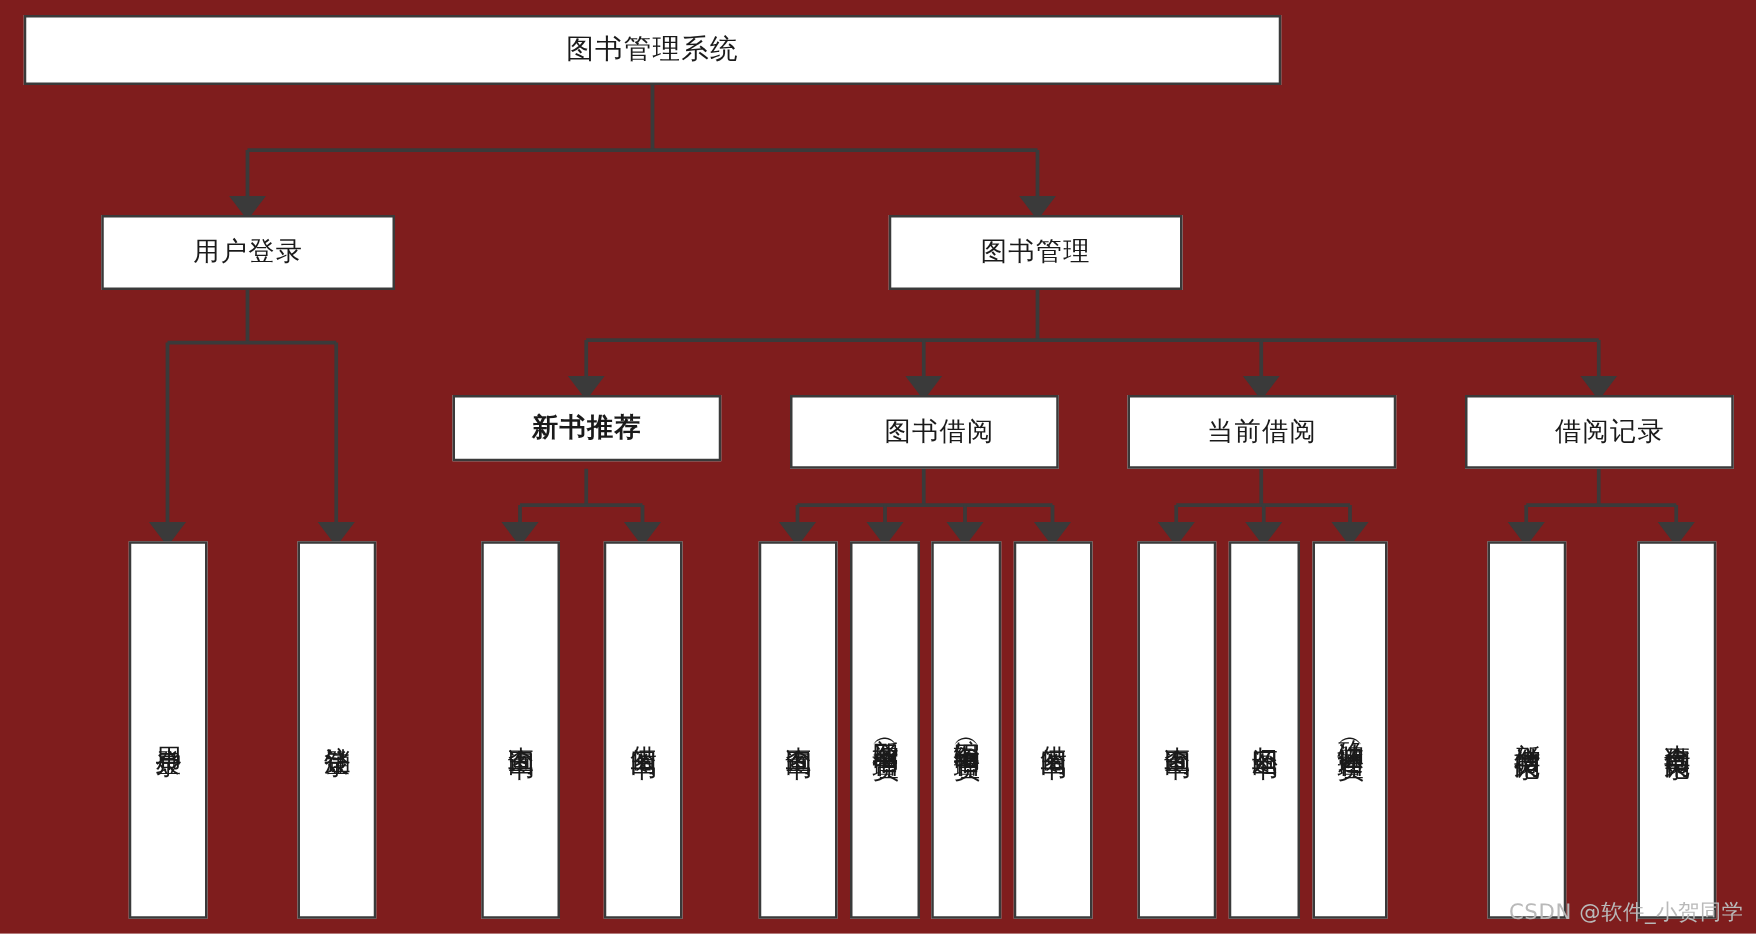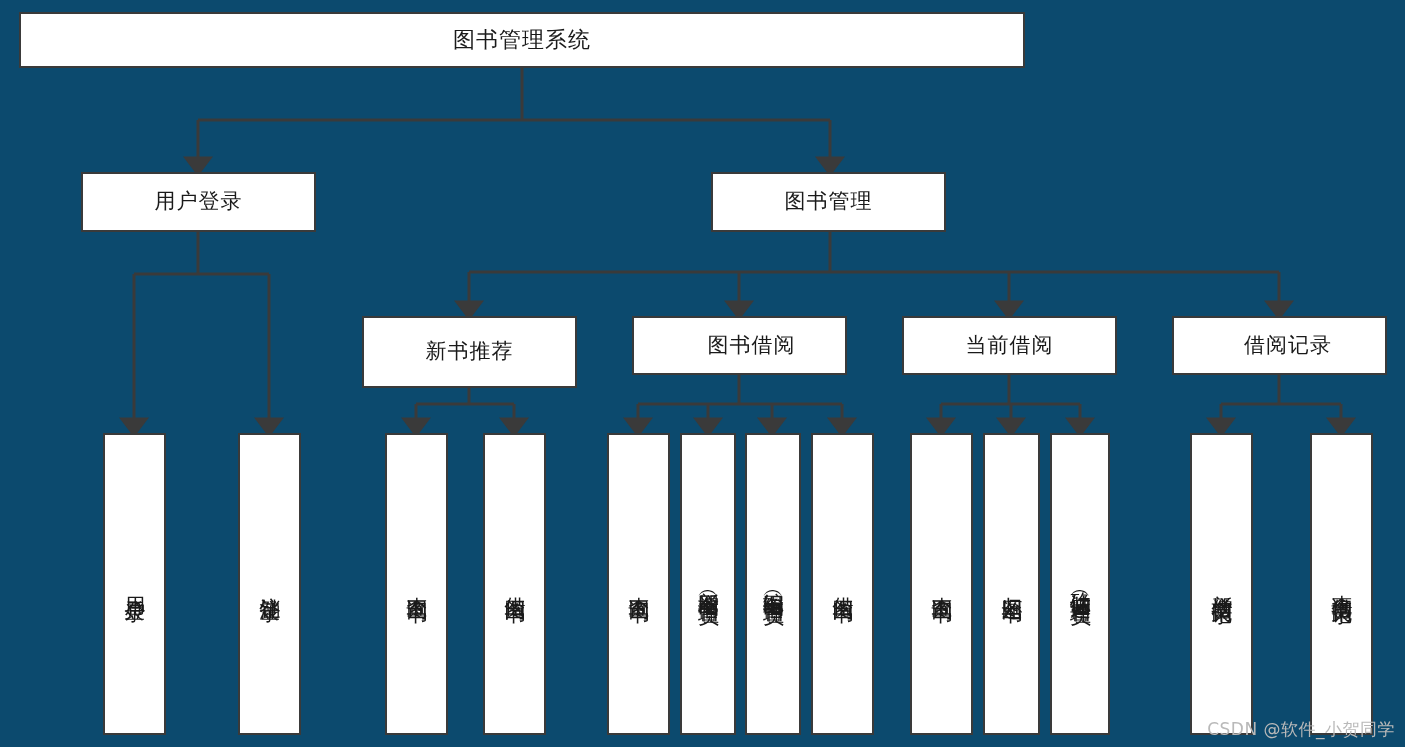--- a/index.html
+++ b/index.html
@@ -8,21 +8,21 @@
     padding: 0;
     background: #ffffff;
   }
   body {
     font-family: "DejaVu Sans", "Liberation Sans", sans-serif;
   }
   #canvas {
     position: relative;
     width: 1405px;
     height: 747px;
-    background: #0c4a6e;
+    background: #7f1d1d;
     overflow: hidden;
   }
   #edges {
     position: absolute;
     left: 0;
     top: 0;
     width: 1405px;
     height: 747px;
     pointer-events: none;
   }
@@ -136,21 +136,21 @@
   </div>
 
   <div class="node h" style="left:81px; top:172px; width:235px; height:60px;">
     <span class="label">用户登录</span>
   </div>
 
   <div class="node h" style="left:711px; top:172px; width:235px; height:60px;">
     <span class="label">图书管理</span>
   </div>
 
-  <div class="node h" style="left:362px; top:316px; width:215px; height:72px;">
+  <div class="node h" style="left:362px; top:316px; width:215px; height:53px;font-weight:bold;">
     <span class="label">新书推荐</span>
   </div>
 
   <div class="node h" style="left:632px; top:316px; width:215px; height:59px;padding-left:24px;">
     <span class="label">图书借阅</span>
   </div>
 
   <div class="node h" style="left:902px; top:316px; width:215px; height:59px;justify-content:center;">
     <span class="label">当前借阅</span>
   </div>

